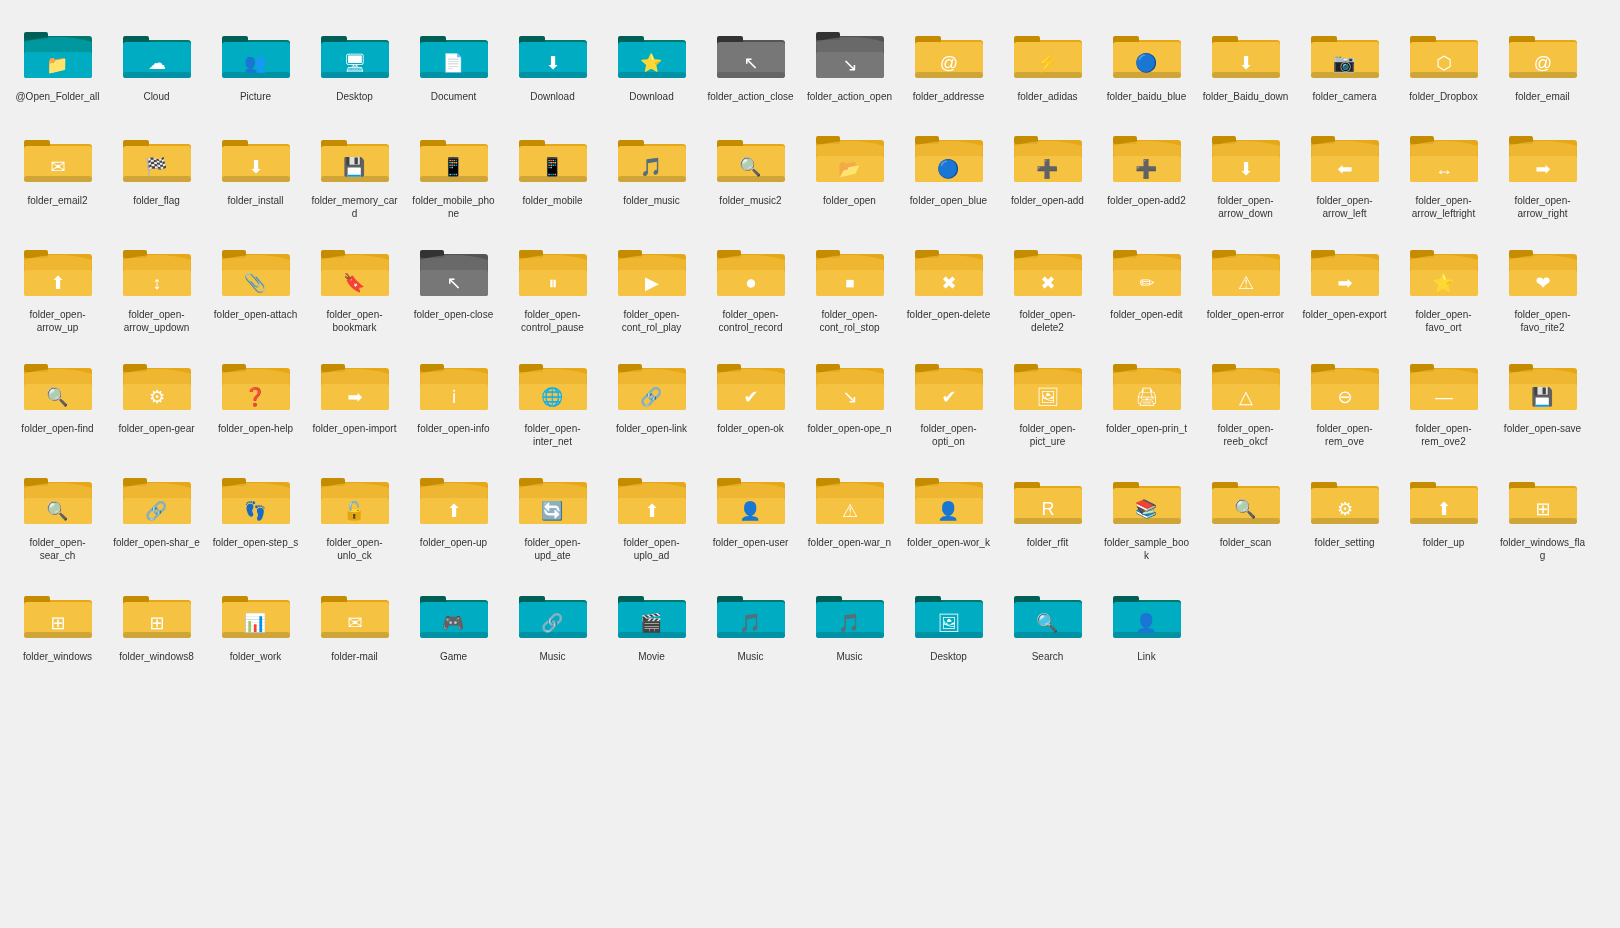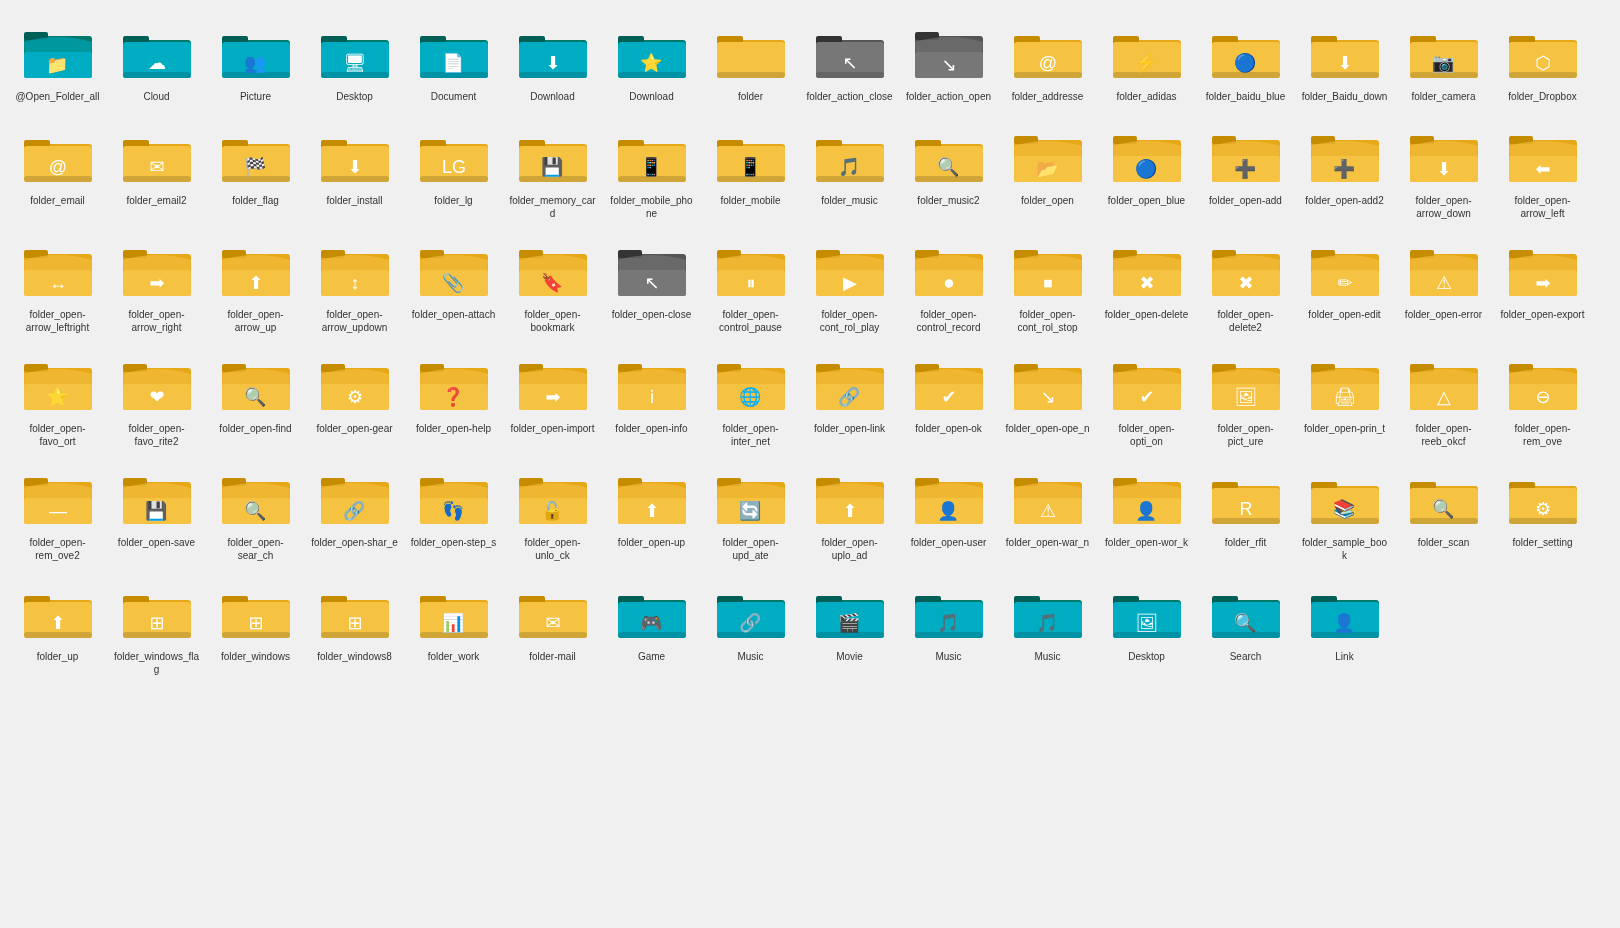--- a/index.html
+++ b/index.html
@@ -156,36 +156,20 @@
       <rect x="2" y="50" width="68" height="6" rx="3" ry="3" fill="rgba(0,0,0,0.15)"></rect>
       <text x="50%" y="42" text-anchor="middle" dominant-baseline="middle" font-size="18" fill="white" font-family="Arial">⭐</text>
     </svg>
   </div>
       <div class="icon-label">Download</div>
     </div>
     <div class="icon-item">
       <div class="icon-wrapper">
     <svg width="72" height="60" viewBox="0 0 72 60" xmlns="http://www.w3.org/2000/svg">
 
-      <rect x="2" y="18" width="68" height="38" rx="3" ry="3" fill="#e6a817"></rect>
-
-      <rect x="2" y="14" width="26" height="8" rx="2" ry="2" fill="#c68c00"></rect>
-
-      <rect x="2" y="20" width="68" height="36" rx="3" ry="3" fill="#f5c242"></rect>
-
-      <rect x="2" y="50" width="68" height="6" rx="3" ry="3" fill="rgba(0,0,0,0.15)"></rect>
-
-    </svg>
-  </div>
-      <div class="icon-label">folder</div>
-    </div>
-    <div class="icon-item">
-      <div class="icon-wrapper">
-    <svg width="72" height="60" viewBox="0 0 72 60" xmlns="http://www.w3.org/2000/svg">
-
       <rect x="2" y="18" width="68" height="38" rx="3" ry="3" fill="#555"></rect>
 
       <rect x="2" y="14" width="26" height="8" rx="2" ry="2" fill="#333"></rect>
 
       <rect x="2" y="20" width="68" height="36" rx="3" ry="3" fill="#777"></rect>
 
       <rect x="2" y="50" width="68" height="6" rx="3" ry="3" fill="rgba(0,0,0,0.15)"></rect>
       <text x="50%" y="42" text-anchor="middle" dominant-baseline="middle" font-size="18" fill="white" font-family="Arial">↖</text>
     </svg>
   </div>
@@ -371,36 +355,20 @@
       <div class="icon-wrapper">
     <svg width="72" height="60" viewBox="0 0 72 60" xmlns="http://www.w3.org/2000/svg">
 
       <rect x="2" y="18" width="68" height="38" rx="3" ry="3" fill="#e6a817"></rect>
 
       <rect x="2" y="14" width="26" height="8" rx="2" ry="2" fill="#c68c00"></rect>
 
       <rect x="2" y="20" width="68" height="36" rx="3" ry="3" fill="#f5c242"></rect>
 
       <rect x="2" y="50" width="68" height="6" rx="3" ry="3" fill="rgba(0,0,0,0.15)"></rect>
-      <text x="50%" y="42" text-anchor="middle" dominant-baseline="middle" font-size="18" fill="white" font-family="Arial">LG</text>
-    </svg>
-  </div>
-      <div class="icon-label">folder_lg</div>
-    </div>
-    <div class="icon-item">
-      <div class="icon-wrapper">
-    <svg width="72" height="60" viewBox="0 0 72 60" xmlns="http://www.w3.org/2000/svg">
-
-      <rect x="2" y="18" width="68" height="38" rx="3" ry="3" fill="#e6a817"></rect>
-
-      <rect x="2" y="14" width="26" height="8" rx="2" ry="2" fill="#c68c00"></rect>
-
-      <rect x="2" y="20" width="68" height="36" rx="3" ry="3" fill="#f5c242"></rect>
-
-      <rect x="2" y="50" width="68" height="6" rx="3" ry="3" fill="rgba(0,0,0,0.15)"></rect>
       <text x="50%" y="42" text-anchor="middle" dominant-baseline="middle" font-size="18" fill="white" font-family="Arial">💾</text>
     </svg>
   </div>
       <div class="icon-label">folder_memory_card</div>
     </div>
     <div class="icon-item">
       <div class="icon-wrapper">
     <svg width="72" height="60" viewBox="0 0 72 60" xmlns="http://www.w3.org/2000/svg">
 
       <rect x="2" y="18" width="68" height="38" rx="3" ry="3" fill="#e6a817"></rect>

